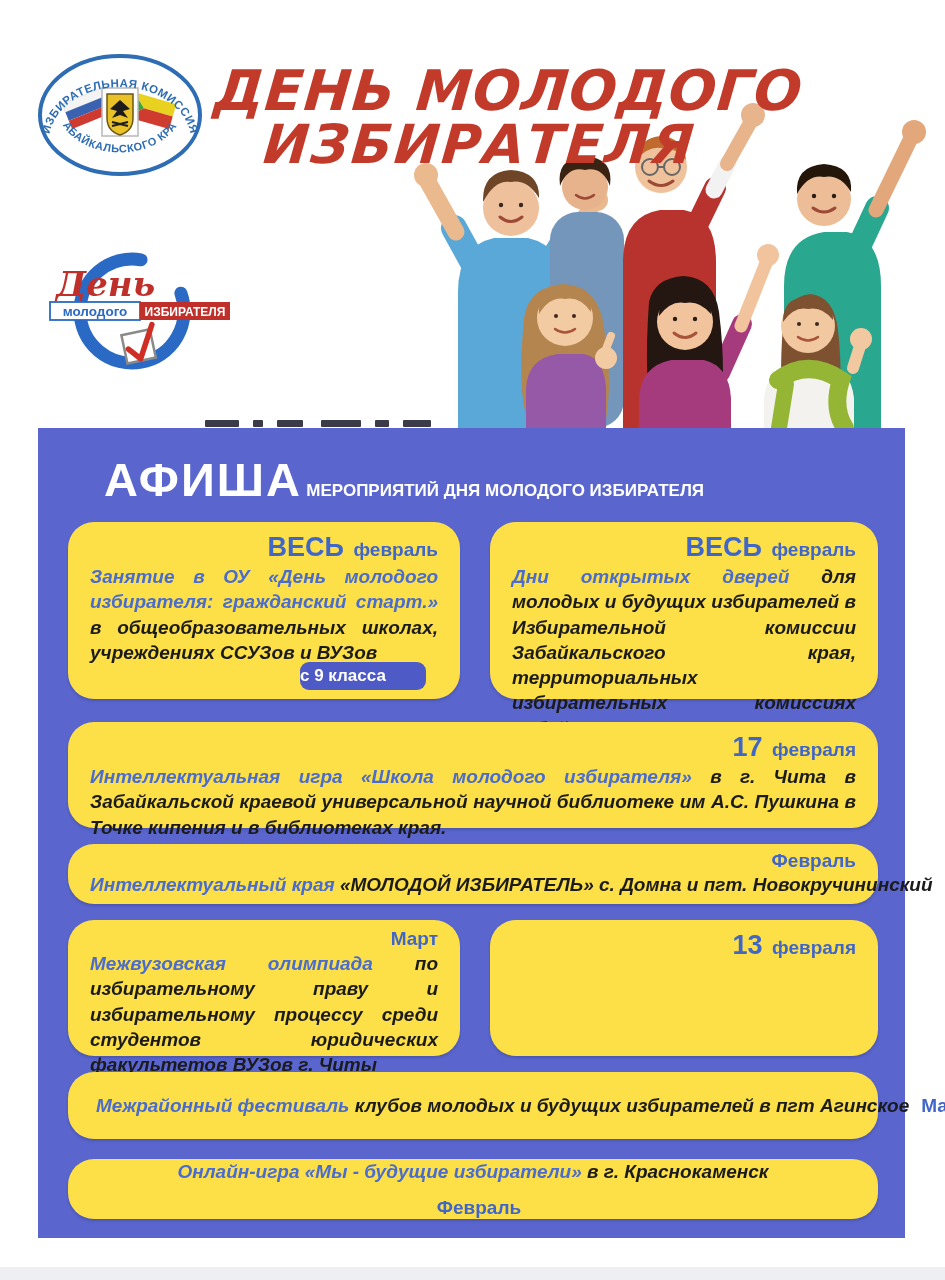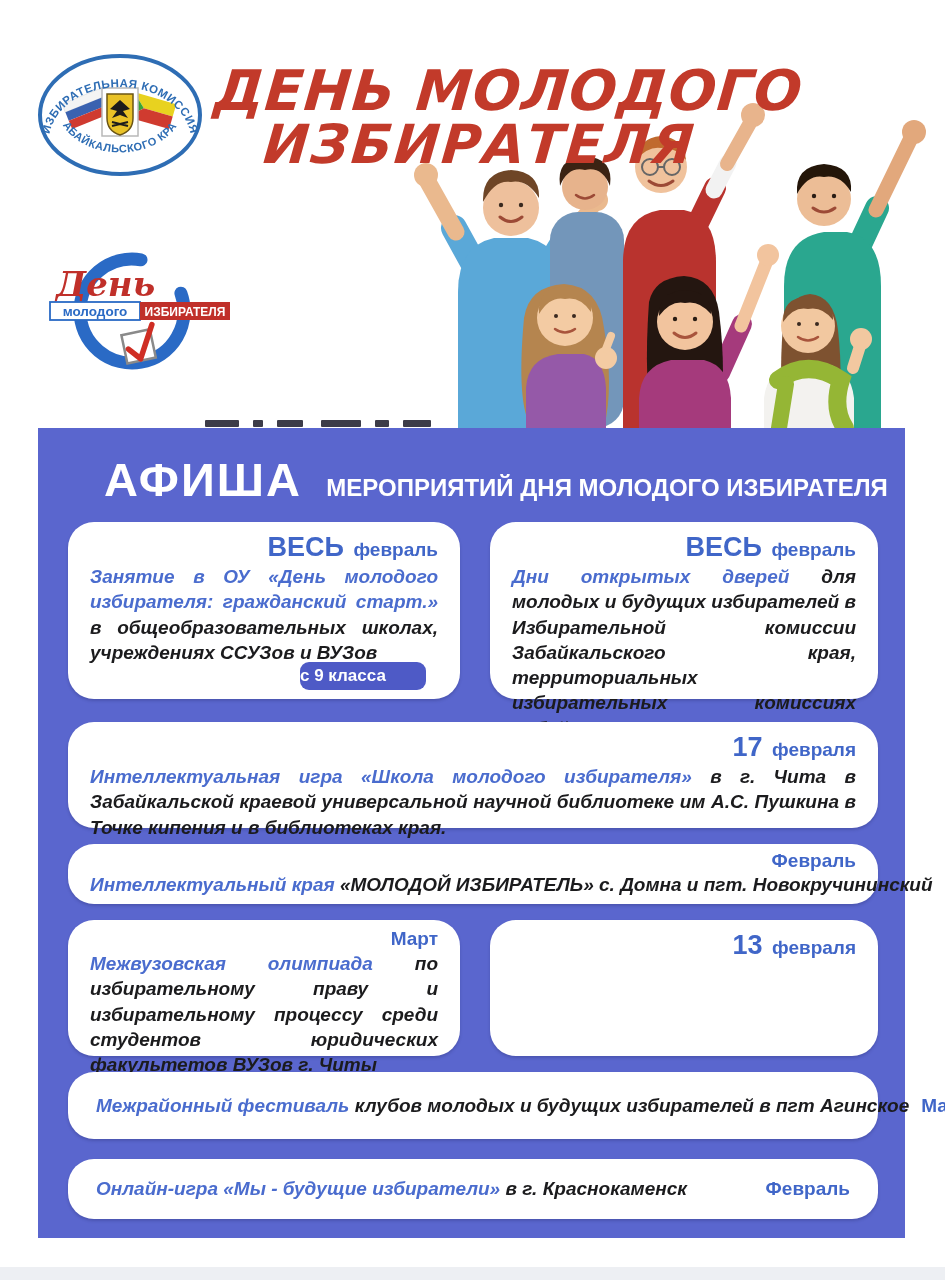--- a/index.html
+++ b/index.html
@@ -34,33 +34,33 @@
     border-radius: 1px; margin-right: 14px; vertical-align: top;
   }
 
   
   .panel {
     position: absolute; left: 38px; top: 428px; width: 867px; height: 810px;
     background: #5a66ce; z-index: 2;
   }
   .panel-heading { padding: 24px 0 0 66px; color: #ffffff; white-space: nowrap; }
   .panel-heading .afisha { font-size: 47px; font-weight: bold; letter-spacing: 2px; }
-  .panel-heading .sub { font-size: 24px; font-weight: bold; margin-left: 20px; }
+  .panel-heading .sub { font-size: 17px; font-weight: bold; margin-left: 0; }
 
   .cards { margin: 15px 27px 0 30px; display: flex; flex-direction: column; gap: 16px; }
   .row2 { display: flex; gap: 30px; }
 
   .card {
-    background: #ffffff; border-radius: 26px; position: relative;
+    background: #fde047; border-radius: 26px; position: relative;
     box-shadow: 0 2px 3px rgba(30,35,90,0.25);
   }
   .half1 { width: 392px; } .half2 { width: 388px; }
   .h177 { height: 177px; } .h106 { height: 106px; margin-top: 7px; } .h60 { height: 60px; }
   .h136 { height: 136px; } .h57 { height: 67px; }
-  .mt4 { margin-top: 4px; }
+  .mt4 { margin-top: 4px; flex-direction: column; }
 
   .card-date { text-align: right; padding: 12px 22px 0 0; line-height: 1; color: #4066c8; }
   .d-strong { font-size: 27px; font-weight: bold; }
   .d-small  { font-size: 19px; font-weight: bold; margin-left: 5px; }
 
   .card-text {
     padding: 3px 22px 0 22px; font-size: 19px; font-weight: bold;
     color: #1b1b1d; line-height: 1.33; text-align: justify; font-style: italic;
   }
   .card-text.single { text-align: left; white-space: nowrap; padding-top: 2px; }

